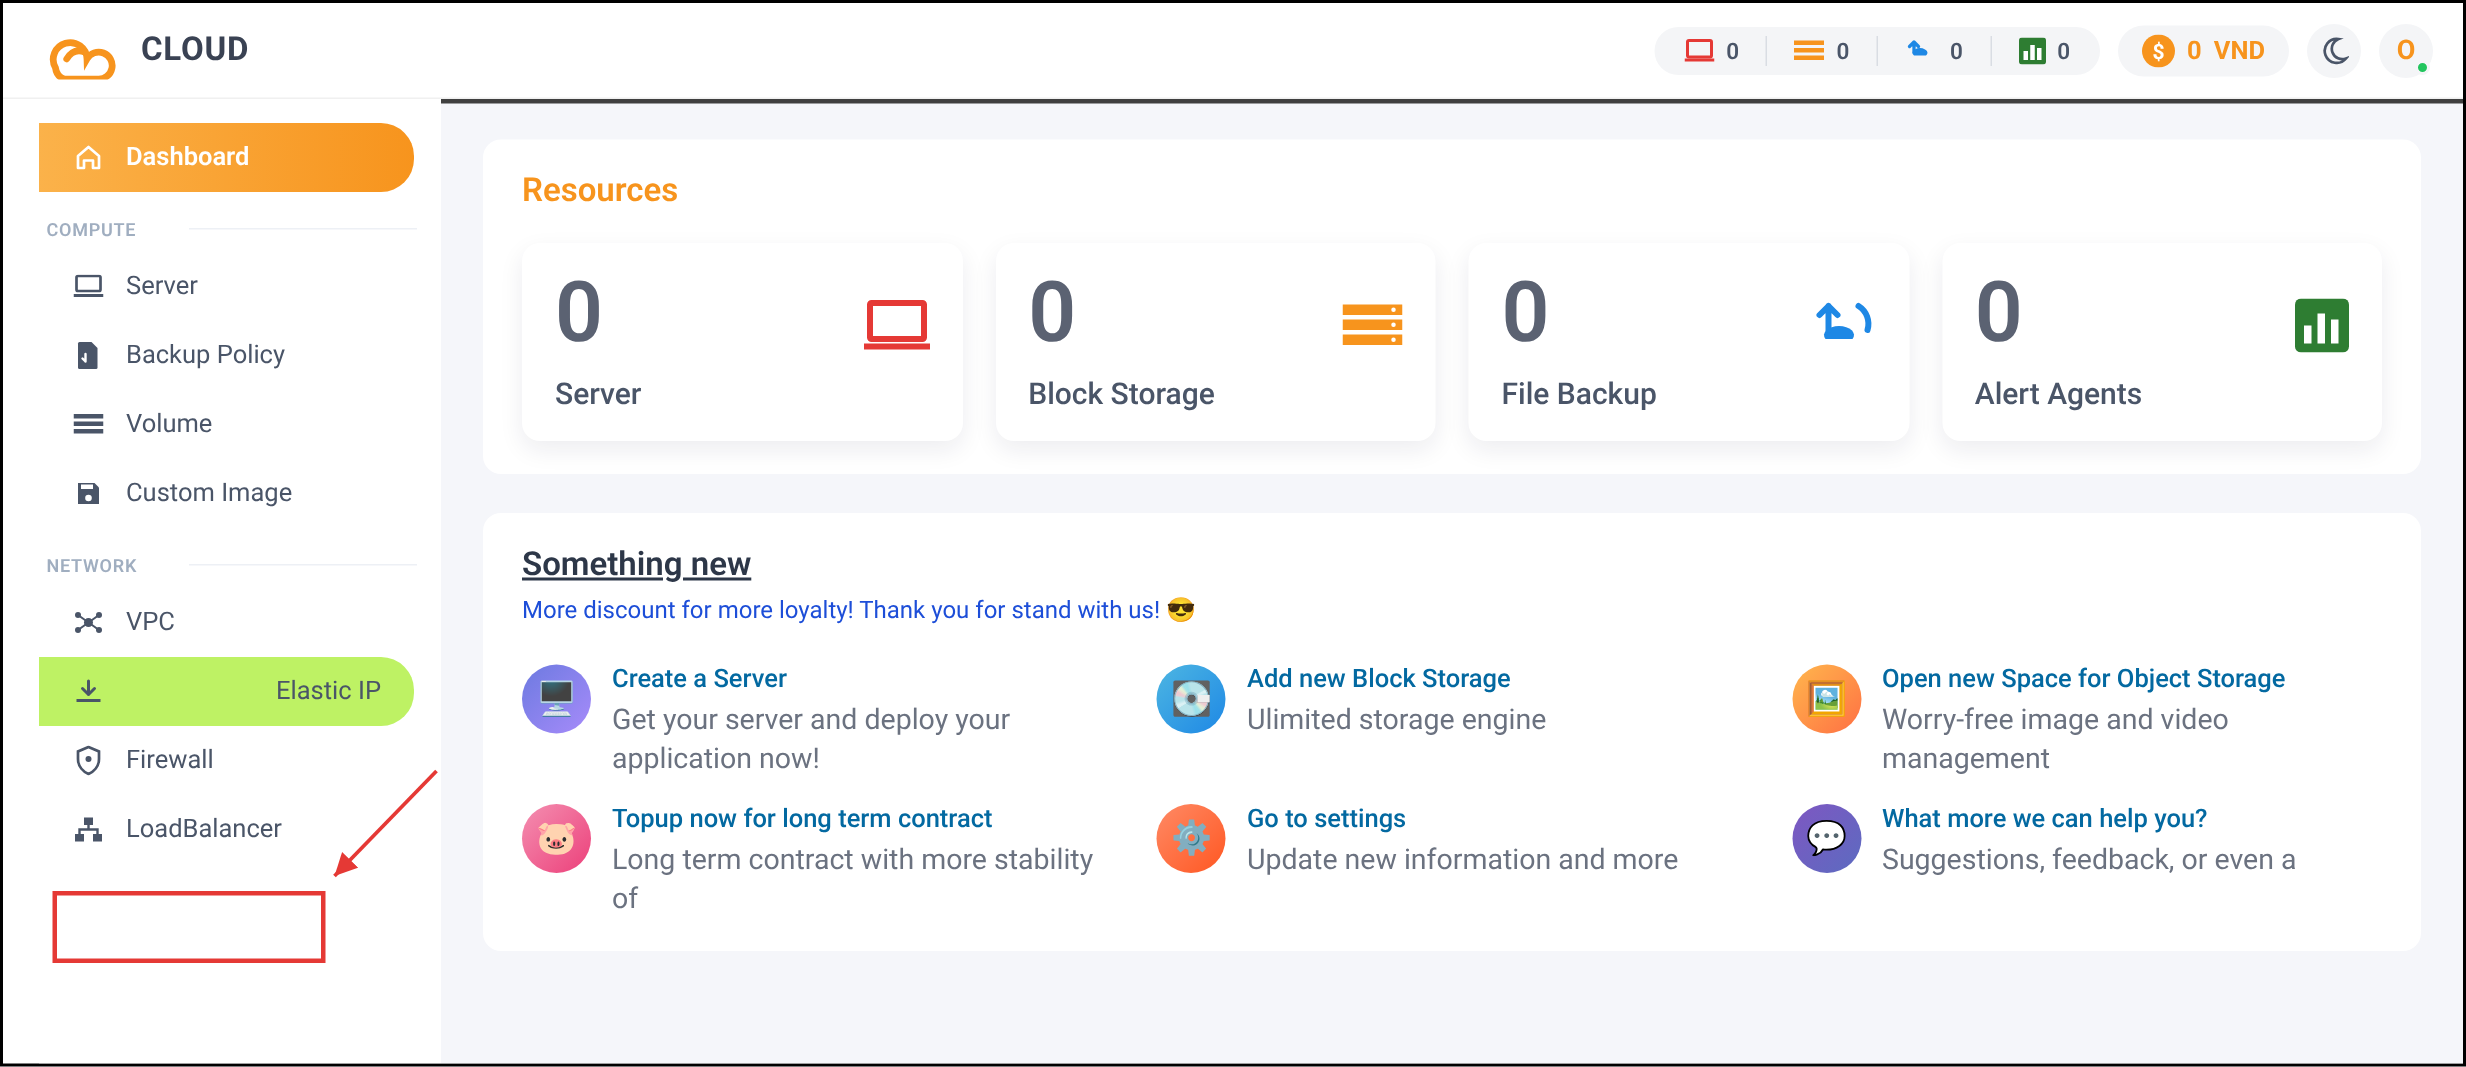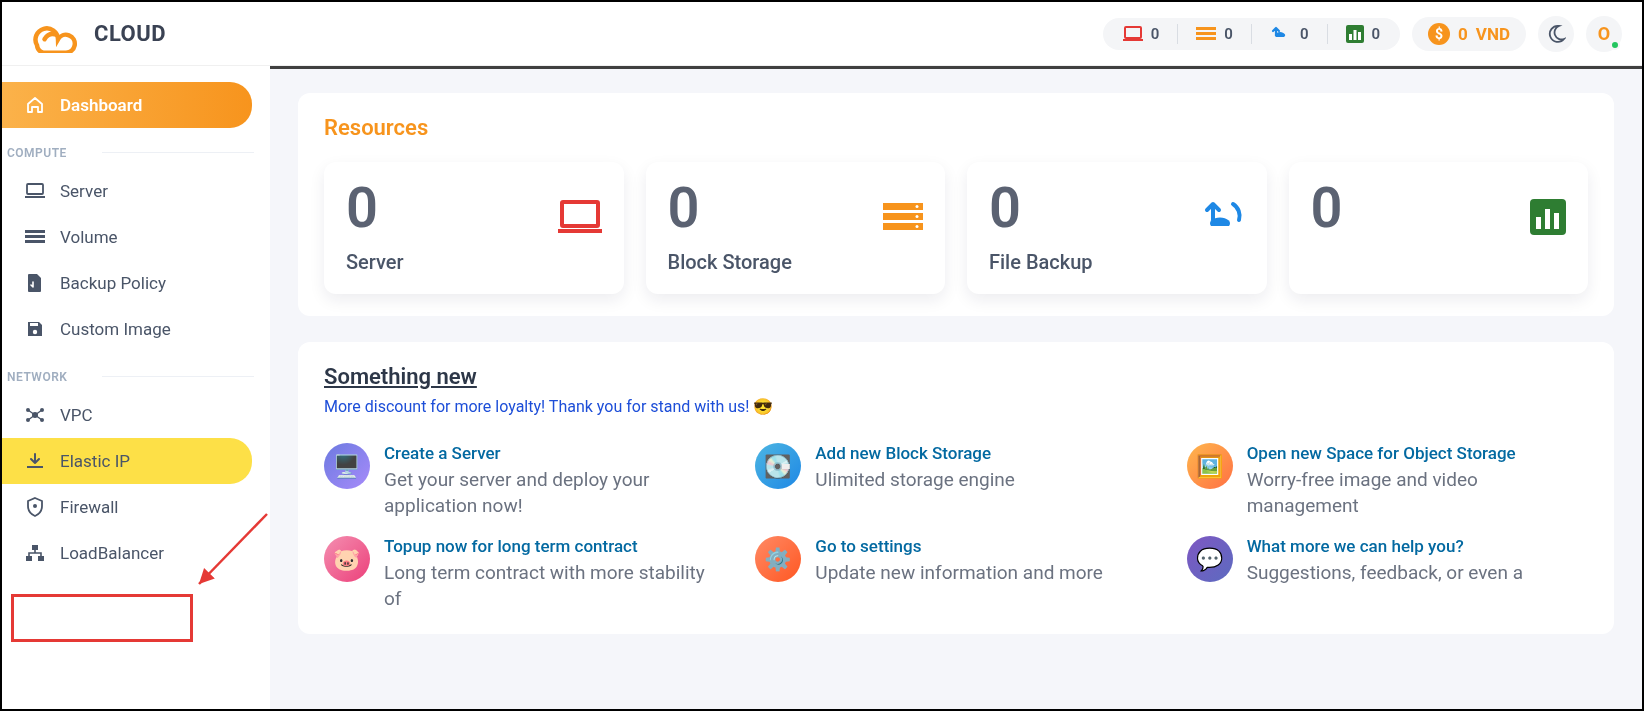--- a/index.html
+++ b/index.html
@@ -17,21 +17,21 @@
 .stat-num { font-weight: 600; color:#4a5568; font-size:15px; }
 .balance-pill { display:flex; align-items:center; gap:8px; background:#f4f5f7; border-radius:22px; padding:6px 16px; font-weight:700; color:#f7941d; font-size:17px;}
 .circle-btn { width:36px; height:36px; border-radius:50%; background:#f4f5f7; display:flex; align-items:center; justify-content:center; position:relative;}
 .avatar-btn { color:#f7941d; font-weight:700; font-size:18px; }
 .avatar-btn .dot { position:absolute; right:2px; bottom:2px; width:10px; height:10px; border-radius:50%; background:#22c55e; border:2px solid #f4f5f7;}
 
 .main { display:flex; height: calc(100% - 64px); }
 .sidebar { width: 268px; padding: 16px 0; background:#fff; }
 .nav-item { display:flex; align-items:center; gap:14px; padding: 12px 22px; font-size:17px; color:#4a5568; cursor:pointer; border-radius: 0 22px 22px 0; margin-right:18px;}
 .nav-item.active { background: linear-gradient(90deg,#fbb24a,#f7941d); color:#fff; font-weight:600;}
-.nav-item.hover { background:#fde047; }
+.nav-item.hover { background:#bef264;justify-content:space-between; }
 .nav-item .ico { width:22px; height:22px; display:flex; align-items:center; justify-content:center; flex-shrink:0;}
 .section-label { font-size: 12px; color:#a0aec0; letter-spacing: .5px; padding: 18px 5px 8px; font-weight:600; position: relative; }
 .section-label::after { content:""; position:absolute; left:100px; right:16px; top:24px; height:1px; background:#edf0f5;}
 
 .content { flex:1; background:#f5f6fa; padding: 24px 28px; overflow:hidden; border-top:3px solid #404040;}
 .panel { background:#fff; border-radius: 12px; padding: 22px 26px; margin-bottom: 26px; }
 .panel-title { font-size: 22px; font-weight: 600; color:#f7941d; margin-bottom: 22px; }
 
 .cards { display:grid; grid-template-columns: repeat(4, 1fr); gap: 22px; }
 .card { background:#fff; border-radius:12px; padding: 18px 22px 20px; box-shadow: 0 6px 16px rgba(20,30,60,.08); display:flex; flex-direction:column; position:relative;}
@@ -117,59 +117,59 @@
         </svg>
     </div>
     <div class="circle-btn avatar-btn">
       <span>O</span>
       <span class="dot"></span>
     </div>
   </div>
 </div>
 
 <div class="main">
-  <div class="sidebar" style="position:relative;">
+  <div class="sidebar" style="position:relative;margin-left:24px;">
     <div class="nav-item active">
       <span class="ico">
           <svg width="20" height="20">
             <path d="M3 9 l7 -6 l7 6 v8 h-4 v-5 h-6 v5 h-4 z" fill="none" stroke="#fff" stroke-width="1.8" stroke-linejoin="round"></path>
           </svg>
         </span>
       <span>Dashboard</span>
     </div>
 
     <div class="section-label">COMPUTE</div>
 
     <div class="nav-item">
       <span class="ico">
           <svg width="20" height="16">
             <rect x="2" y="1" width="16" height="10" rx="1" fill="none" stroke="#4a5568" stroke-width="1.8"></rect>
             <rect x="0" y="13" width="20" height="2" fill="#4a5568"></rect>
           </svg>
         </span>
       <span>Server</span>
+    </div>
+    <div class="nav-item">
+      <span class="ico">
+          <svg width="18" height="20">
+            <path d="M3 1 h8 l4 4 v13 a1 1 0 0 1 -1 1 h-11 a1 1 0 0 1 -1 -1 v-16 a1 1 0 0 1 1 -1 z" fill="#4a5568"></path>
+            <path d="M7 14 l-2 -2 m2 2 v-5" stroke="#fff" stroke-width="1.6" fill="none" stroke-linecap="round"></path>
+          </svg>
+        </span>
+      <span>Backup Policy</span>
     </div>
     <div class="nav-item">
       <span class="ico">
           <svg width="20" height="16">
             <rect y="1" width="20" height="3" fill="#4a5568"></rect>
             <rect y="6" width="20" height="3" fill="#4a5568"></rect>
             <rect y="11" width="20" height="3" fill="#4a5568"></rect>
           </svg>
         </span>
       <span>Volume</span>
-    </div>
-    <div class="nav-item">
-      <span class="ico">
-          <svg width="18" height="20">
-            <path d="M3 1 h8 l4 4 v13 a1 1 0 0 1 -1 1 h-11 a1 1 0 0 1 -1 -1 v-16 a1 1 0 0 1 1 -1 z" fill="#4a5568"></path>
-            <path d="M7 14 l-2 -2 m2 2 v-5" stroke="#fff" stroke-width="1.6" fill="none" stroke-linecap="round"></path>
-          </svg>
-        </span>
-      <span>Backup Policy</span>
     </div>
     <div class="nav-item">
       <span class="ico">
           <svg width="18" height="18">
             <path d="M2 2 h11 l3 3 v11 h-14 z" fill="#4a5568"></path>
             <circle cx="9" cy="12" r="2.2" fill="#fff"></circle>
             <rect x="4" y="3" width="8" height="3" fill="#fff"></rect>
           </svg>
         </span>
       <span>Custom Image</span>
@@ -265,20 +265,21 @@
           <div class="corner">
               <svg width="46" height="38">
                 <path d="M30 28 a10 6 0 1 0 -18 0" fill="#1e88e5"></path>
                 <path d="M14 6 l-6 6 M14 6 l6 6 M14 6 v16" stroke="#1e88e5" stroke-width="4" fill="none" stroke-linecap="round"></path>
                 <path d="M34 6 a14 14 0 0 1 6 16" stroke="#1e88e5" stroke-width="4" fill="none" stroke-linecap="round"></path>
               </svg>
             </div>
         </div>
         <div class="card">
           <div class="big">0</div>
+          <div class="label">Alert Agents</div>
           <div class="corner">
               <svg width="36" height="36">
                 <rect width="36" height="36" rx="4" fill="#2e7d32"></rect>
                 <rect x="6" y="18" width="5" height="12" fill="#fff"></rect>
                 <rect x="15" y="10" width="5" height="20" fill="#fff"></rect>
                 <rect x="24" y="14" width="5" height="16" fill="#fff"></rect>
               </svg>
             </div>
         </div>
       </div>

